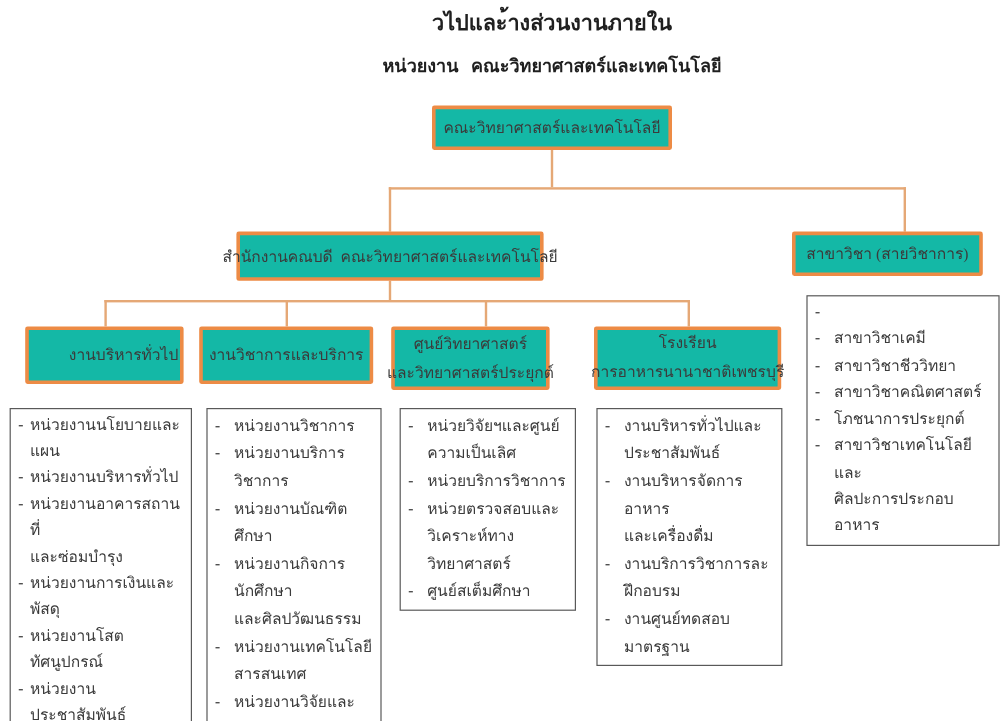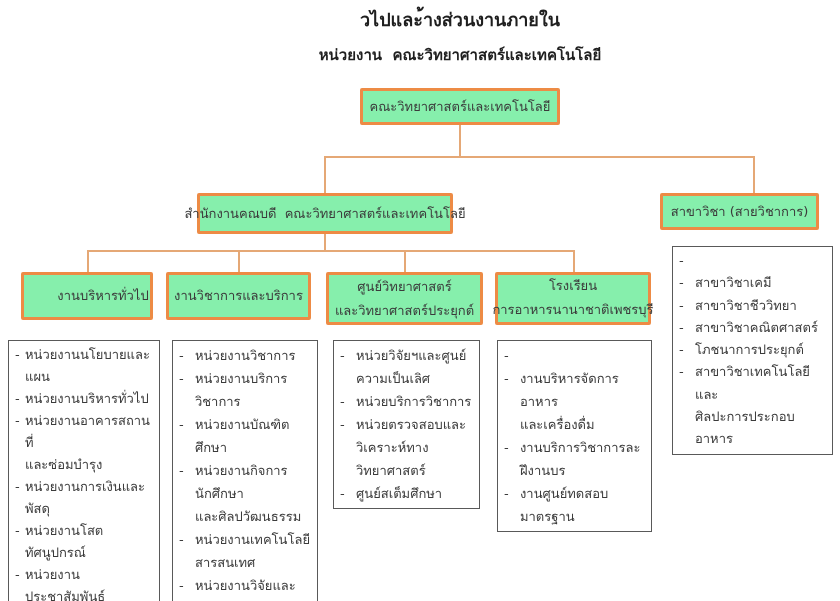--- a/index.html
+++ b/index.html
@@ -12,23 +12,23 @@
   }
   *{margin:0;padding:0;box-sizing:border-box;}
   html,body{background:#fff;}
   body{font-family:"DejaVu Sans",sans-serif;color:var(--text);}
   .page{position:relative;width:840px;height:601px;background:var(--bg);overflow:hidden;}
 
   .hdr{position:absolute;left:80px;top:6px;width:760px;text-align:center;color:var(--title);}
   .hdr .t{font-size:18px;font-weight:bold;line-height:1.5;white-space:pre-wrap;}
   .hdr .s{font-size:15px;font-weight:bold;line-height:1.4;margin-top:12px;white-space:pre-wrap;}
 
-  .obox{position:absolute;border:3px solid var(--box-border);border-radius:2px;background:#86efac;
+  .obox{position:absolute;border:3px solid var(--box-border);border-radius:2px;background:#14b8a6;
         display:flex;flex-direction:column;align-items:center;justify-content:center;
-        font-size:13px;text-align:center;}
+        font-size:13px;text-align:center;font-family:Liberation Serif, serif;}
   .obox .bl{display:block;white-space:pre;line-height:24px;}
 
   .line{position:absolute;background:var(--connector);}
 
   .lbox{position:absolute;border:1px solid var(--list-border);background:#fff;
         padding:3px 4px 3px 6px;font-size:13px;line-height:23px;}
   .li{display:flex;align-items:flex-start;}
   .dash{flex:none;width:16px;}
   .t1 .dash{width:10px;}
   .lt{flex:1;min-width:0;}
@@ -68,21 +68,21 @@
   </div>
 
   <div class="obox" style="left:21px;top:272px;width:132px;height:48px;padding-left:32px;">
     <span class="bl">งานบริหารทั่วไป</span>
   </div>
 
   <div class="obox" style="left:166px;top:272px;width:145px;height:48px;">
     <span class="bl">งานวิชาการและบริการ</span>
   </div>
 
-  <div class="obox" style="left:326px;top:272px;width:157px;height:53px;text-align:right;">
+  <div class="obox" style="left:326px;top:272px;width:132px;height:53px;text-align:right;">
     <span class="bl">ศูนย์วิทยาศาสตร์</span>
     <span class="bl">และวิทยาศาสตร์ประยุกต์</span>
   </div>
 
   <div class="obox" style="left:495px;top:272px;width:156px;height:53px;justify-content:flex-end;">
     <span class="bl">โรงเรียน</span>
     <span class="bl">การอาหารนานาชาติเพชรบุรี</span>
   </div>
 
   <div class="lbox t1" style="left:8px;top:340px;width:152px;min-height:179px;line-height:22px;">
@@ -194,33 +194,37 @@
         <span class="dash">-</span>
         <span class="lt">
           <span class="ln">ศูนย์สเต็มศึกษา</span>
         </span>
       </div>
   </div>
 
   <div class="lbox" style="left:497px;top:340px;width:155px;min-height:176px;">
     <div class="li">
         <span class="dash">-</span>
+        <span class="lt">
+          <span class="ln">งานบริหารทั่วไปและ</span>
+          <span class="ln">ประชาสัมพันธ์</span>
+        </span>
       </div>
     <div class="li">
         <span class="dash">-</span>
         <span class="lt">
           <span class="ln">งานบริหารจัดการอาหาร</span>
           <span class="ln">และเครื่องดื่ม</span>
         </span>
       </div>
     <div class="li">
         <span class="dash">-</span>
         <span class="lt">
           <span class="ln">งานบริการวิชาการละ</span>
-          <span class="ln">ฝึงานบร</span>
+          <span class="ln">ฝึกอบรม</span>
         </span>
       </div>
     <div class="li">
         <span class="dash">-</span>
         <span class="lt">
           <span class="ln">งานศูนย์ทดสอบมาตรฐาน</span>
         </span>
       </div>
   </div>
 

